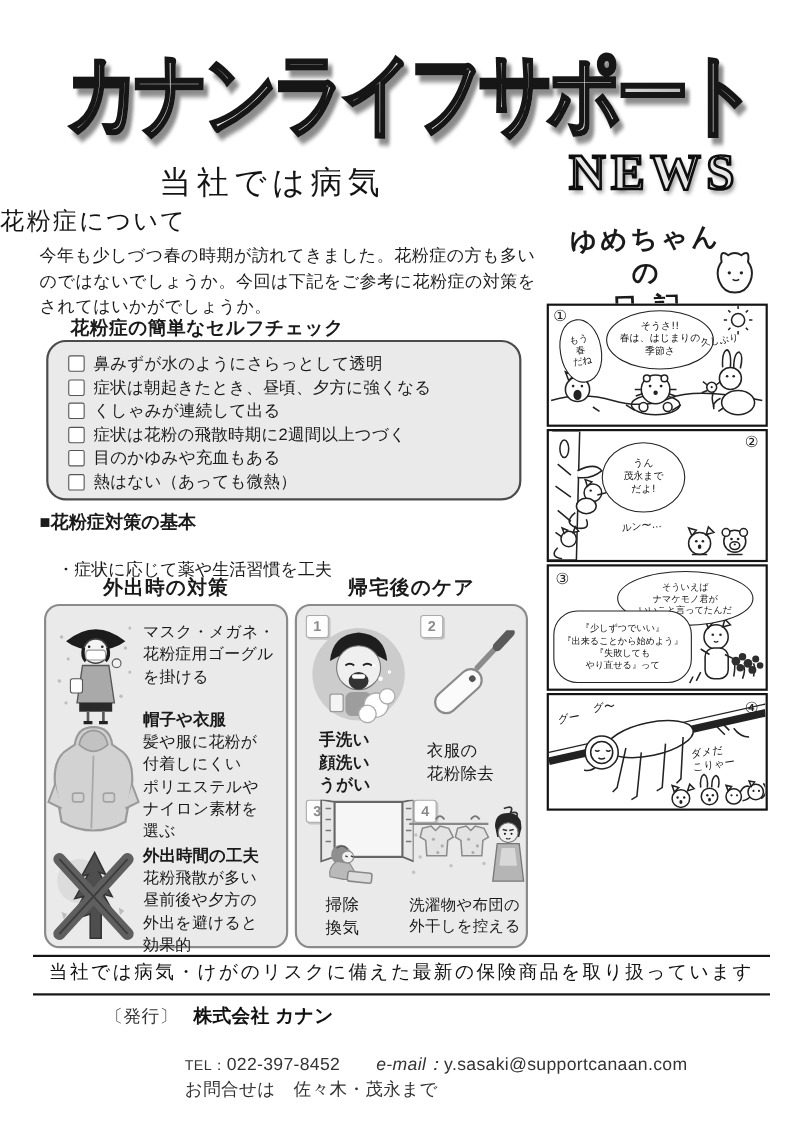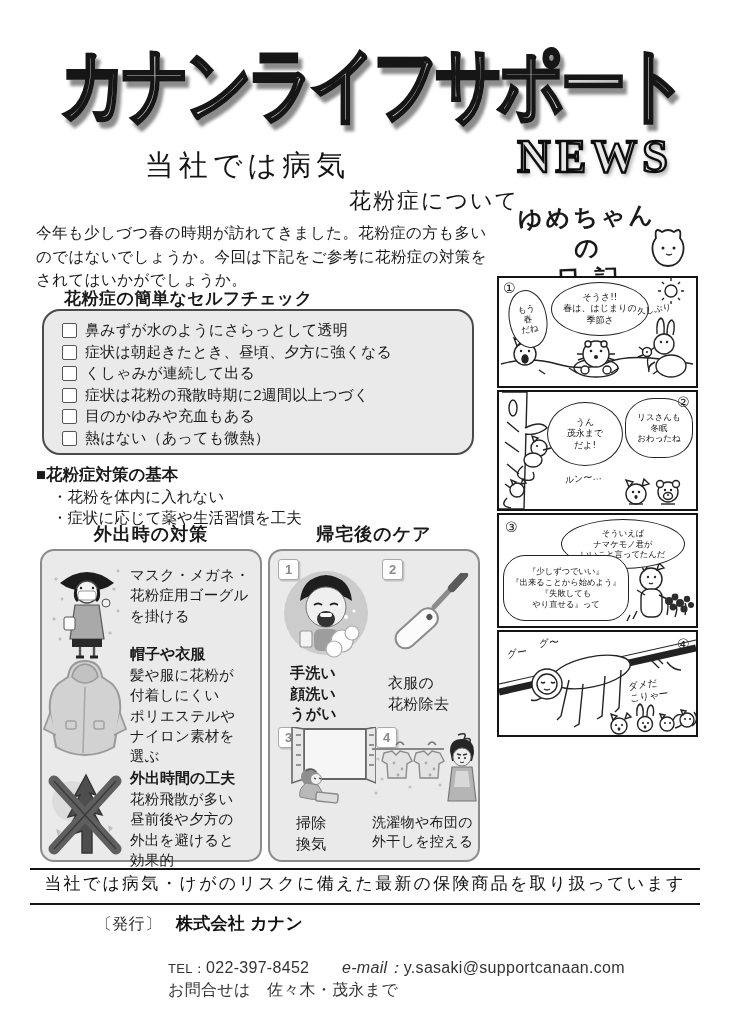--- a/index.html
+++ b/index.html
@@ -16,21 +16,21 @@
     filter:drop-shadow(4px 5px 1.5px rgba(0,0,0,0.45));white-space:nowrap;}
   @supports ((-webkit-background-clip:text)){
     .main-title{background:linear-gradient(115deg,#9a9a9a 0%,#efefef 30%,#cfcfcf 50%,#fbfbfb 68%,#8c8c8c 100%);
       -webkit-background-clip:text;background-clip:text;color:transparent;}
   }
   .news-title{left:500px;top:130px;width:190px;text-align:center;
     font-family:"Liberation Serif","DejaVu Serif",serif;font-weight:900;font-size:46px;
     letter-spacing:5px;color:#e7e7e7;-webkit-text-stroke:2.4px #0e0e0e;
     text-shadow:2px 3px 4px rgba(0,0,0,0.45);}
   .subtitle{left:0px;top:146px;width:495px;text-align:center;font-size:29px;letter-spacing:5px;color:#141414;}
-  .topic{left:0px;top:186px;width:495px;text-align:right;font-size:22px;letter-spacing:2px;color:#141414;margin-left:24px;}
+  .topic{left:0px;top:186px;width:495px;text-align:left;font-size:22px;letter-spacing:2px;color:#141414;}
 
   
   .intro{left:36px;top:221px;width:454px;font-size:15.5px;line-height:1.52;letter-spacing:0.4px;}
   .check-title{left:64px;top:287px;font-size:17px;font-weight:bold;letter-spacing:0.5px;}
   .check-box{left:42px;top:309px;width:432px;height:146px;background:#eaeaea;
     border:2.5px solid #4b4b4b;border-radius:18px;box-sizing:border-box;padding:9px 14px 6px 18px;}
   .check-item{display:flex;align-items:center;gap:8px;font-size:15px;height:21.5px;letter-spacing:0.2px;}
   .cbx{width:13px;height:13px;border:1.6px solid #555;background:#fff;border-radius:2px;flex:0 0 auto;}
 
   
@@ -100,21 +100,20 @@
         <span class="cbx"></span>
         <span>目のかゆみや充血もある</span>
       </div>
     <div class="check-item">
         <span class="cbx"></span>
         <span>熱はない（あっても微熱）</span>
       </div>
   </div>
 
   <div class="abs basics-title">■花粉症対策の基本</div>
-  <div class="abs basics-point" style="top:487px;">・花粉を体内に入れない</div>
   <div class="abs basics-point" style="top:508px;">・症状に応じて薬や生活習慣を工夫</div>
 
   <div class="abs col-head" style="left:40px;width:222px;">外出時の対策</div>
   <div class="abs col-head" style="left:268px;width:212px;">帰宅後のケア</div>
 
   <div class="abs panel left-panel">
 
     <svg class="abs" style="left:6px;top:8px;" width="78" height="104" viewBox="0 0 78 104">
       <g fill="#bdbdbd">
           <circle cx="8" cy="20" r="1.6"></circle>
@@ -362,23 +361,20 @@
           <ellipse cx="137" cy="105" rx="1.6" ry="2"></ellipse>
           <circle cx="166" cy="98" r="1.2"></circle>
           <circle cx="172" cy="98" r="1.2"></circle>
           <circle cx="169" cy="103" r="1"></circle>
         </g>
     </svg>
     <span class="pno hand" style="left:178px;top:2px;">②</span>
     <div class="bubble hand pre" style="left:48px;top:10px;width:74px;height:62px;border-radius:50%;font-size:9px;line-height:1.25;">うん
 茂永まで
 だよ!</div>
-    <div class="bubble hand pre" style="left:126px;top:6px;width:66px;height:58px;border-radius:42%;font-size:8.5px;line-height:1.25;">リスさんも
-冬眠
-おわったね</div>
     <div class="note hand" style="left:66px;top:80px;font-size:9px;transform:rotate(-6deg);">ルン〜…</div>
   </div>
 
   <div class="abs comic" style="top:513px;height:115px;">
     <svg width="197" height="111" viewBox="0 0 197 111">
       <g stroke="#222" stroke-width="1.4" fill="none">
         <circle cx="152" cy="64" r="11" fill="#fff"></circle>
         <path d="M145,56 l-3,-7 7,2 z M158,55 l2,-7 5,5 z" fill="#fff"></path>
         <rect x="142" y="74" width="21" height="28" rx="8" fill="#fff"></rect>
         <path d="M146,80 l-8,-5 M160,80 l8,4"></path>

